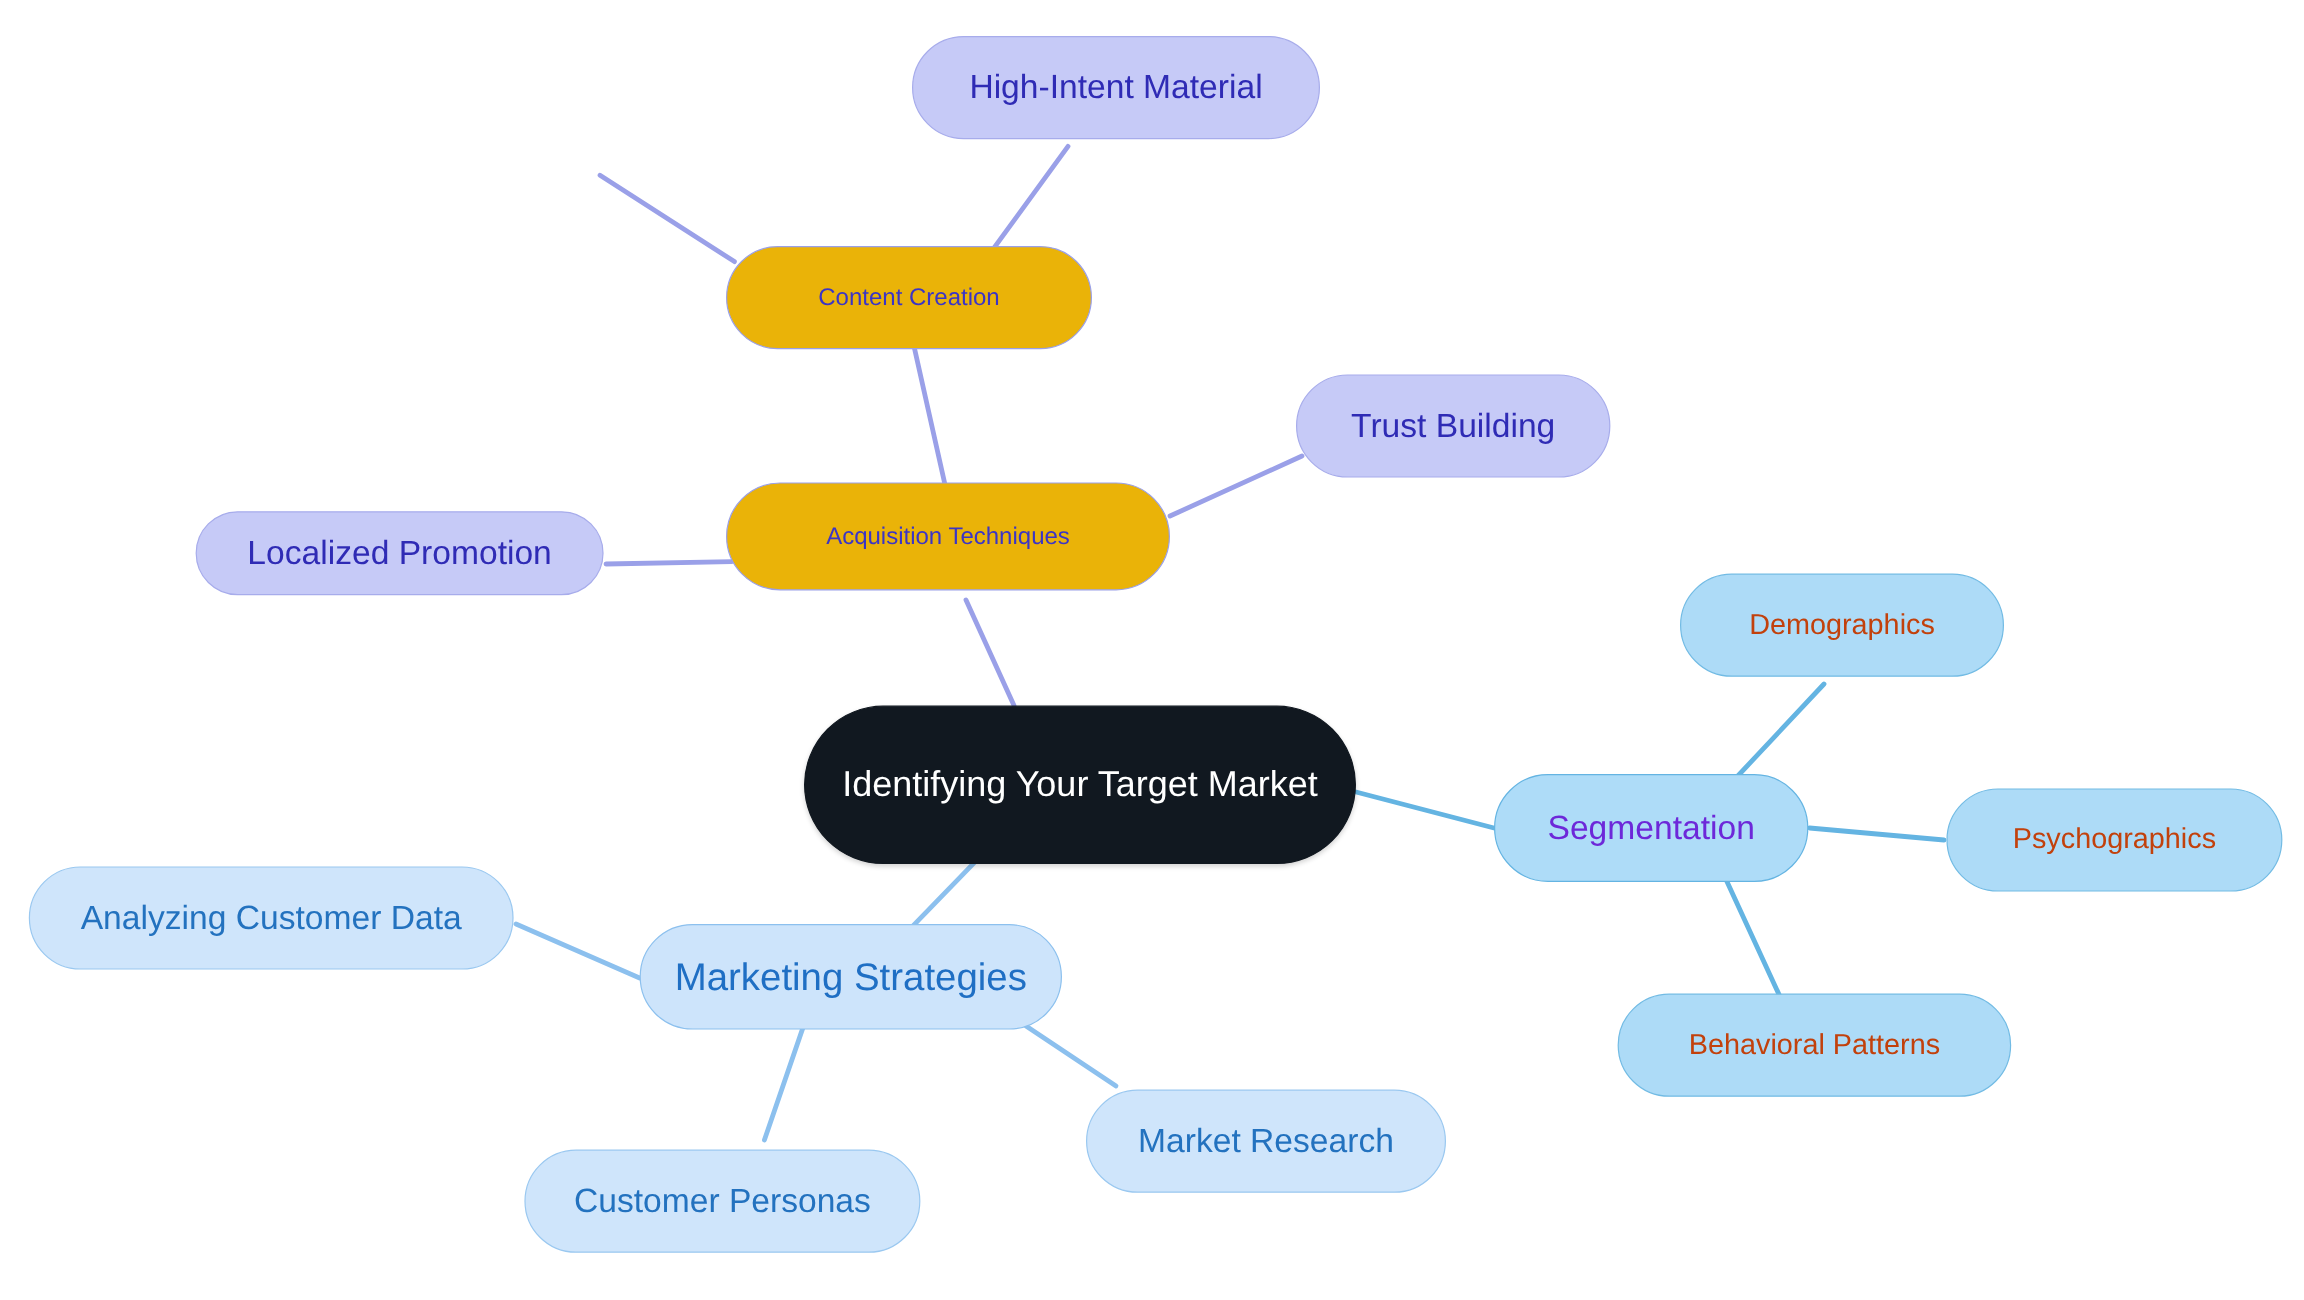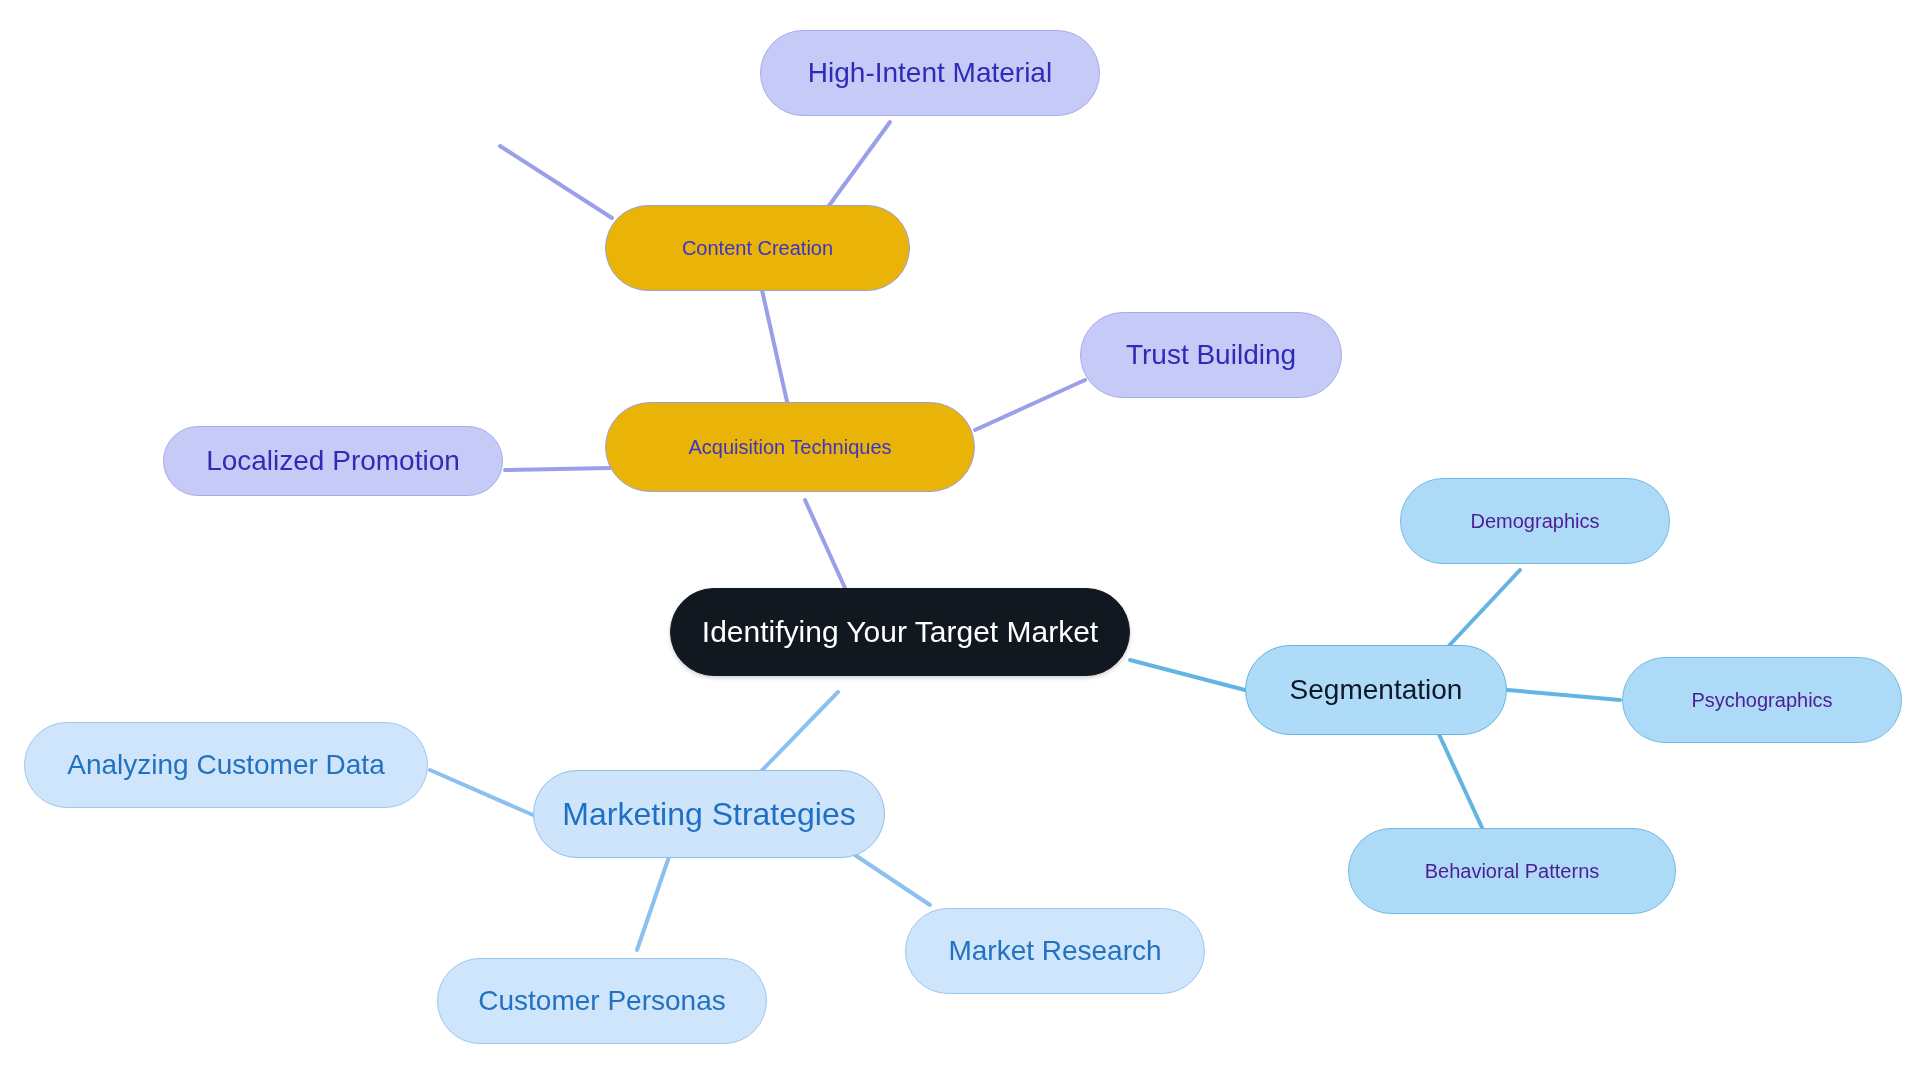--- a/index.html
+++ b/index.html
@@ -52,29 +52,29 @@
     font-size: 20px;
   }
   .node-purple-leaf {
     background: #c6caf7;
     color: #2f2bb5;
     border: 1.6px solid #a7aceb;
     font-size: 28px;
   }
   .node-blue-branch {
     background: #aedcf8;
-    color: #0f172a;
+    color: #6d28d9;
     border: 1.6px solid #64b4e2;
     font-size: 28px;
   }
   .node-blue-leaf {
     background: #addbf7;
-    color: #4c1d95;
+    color: #c2410c;
     border: 1.6px solid #72bbe4;
-    font-size: 20px;
+    font-size: 24px;
   }
   .node-lightblue-branch {
     background: #cde4fb;
     color: #1f6fc4;
     border: 1.6px solid #8cc0ee;
     font-size: 32px;
   }
   .node-lightblue-leaf {
     background: #cfe5fb;
     color: #2372bf;
@@ -111,21 +111,21 @@
 
     <path d="M 838 692 L 740 793" stroke="#8cc0ee" stroke-width="4" fill="none" stroke-linecap="round"></path>
 
     <path d="M 533 815 L 430 770" stroke="#8cc0ee" stroke-width="4" fill="none" stroke-linecap="round"></path>
 
     <path d="M 672 848 L 637 950" stroke="#8cc0ee" stroke-width="4" fill="none" stroke-linecap="round"></path>
 
     <path d="M 855 855 L 930 905" stroke="#8cc0ee" stroke-width="4" fill="none" stroke-linecap="round"></path>
   </svg>
 
-  <div class="node node-root" style="left:670px; top:588px; width:460px; height:88px;">
+  <div class="node node-root" style="left:670px; top:588px; width:460px; height:132px;">
     <span>Identifying Your Target Market</span>
   </div>
 
   <div class="node node-purple-branch" style="left:605px; top:402px; width:370px; height:90px;">
     <span>Acquisition Techniques</span>
   </div>
 
   <div class="node node-purple-branch" style="left:605px; top:205px; width:305px; height:86px;">
     <span>Content Creation</span>
   </div>

